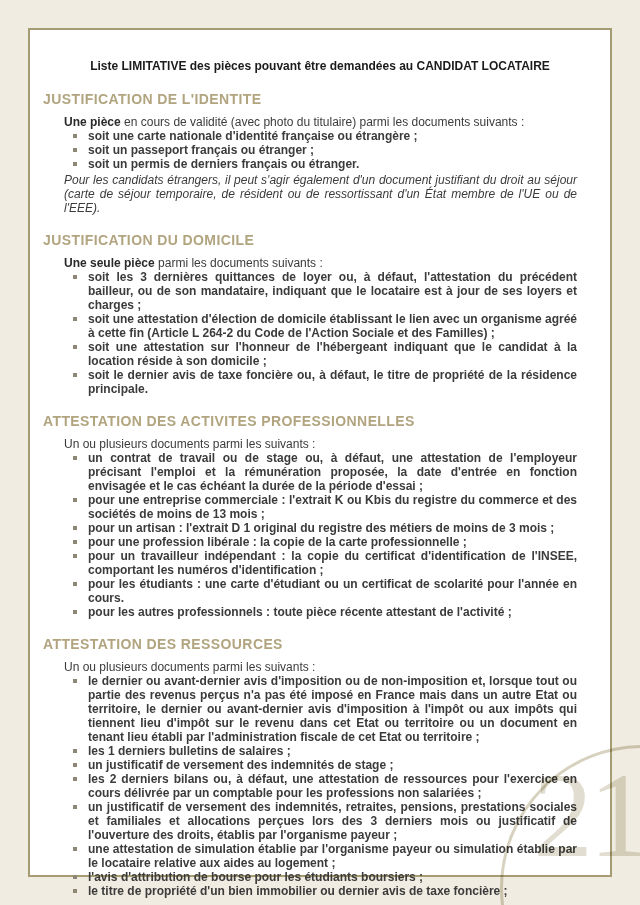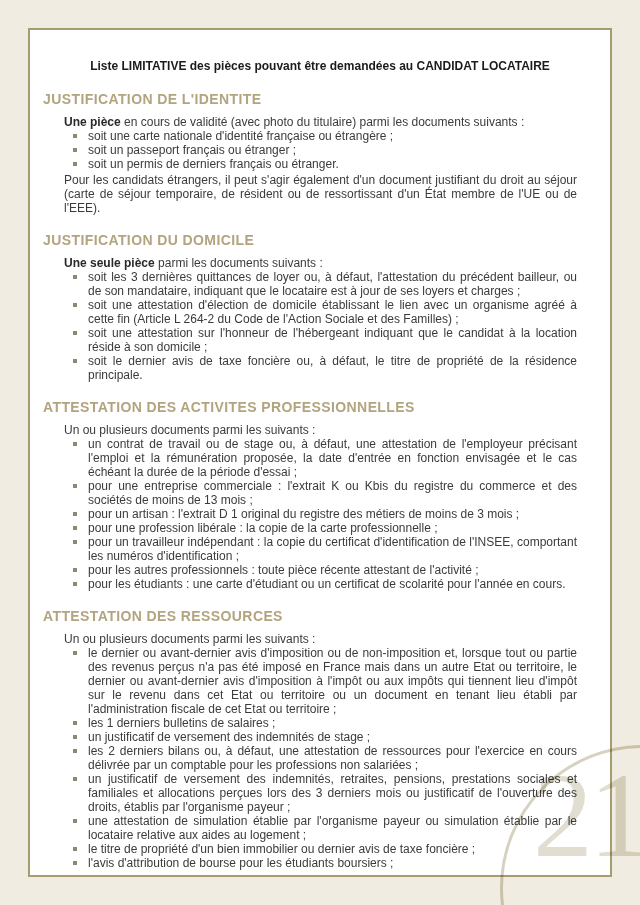--- a/index.html
+++ b/index.html
@@ -40,22 +40,22 @@
     line-height: 18px;
   }
   .section-body { margin-left: 21px; }
   .intro, .note, .item-text, li {
     font-size: 12px;
     line-height: 14px;
     color: #3b3b3b;
   }
   .intro { margin: 0; text-align: justify; }
   .intro b { color: #2a2a2a; }
-  .note { margin: 2px 0 0 0; text-align: justify; }
-  ul.doc-list { list-style: none; margin: 0; padding: 0; }
+  .note { margin: 2px 0 0 0; text-align: justify; font-style: italic; }
+  ul.doc-list { list-style: none; margin: 0; padding: 0; font-weight: bold; }
   ul.doc-list li {
     position: relative;
     padding-left: 24px;
     text-align: justify;
   }
   .bullet {
     position: absolute;
     left: 9px; top: 5px;
     width: 4px; height: 4px;
     background: #8d8775;
@@ -117,38 +117,38 @@
           <div class="section">
             <h2>ATTESTATION DES ACTIVITES PROFESSIONNELLES</h2>
             <div class="section-body">
               <p class="intro"><span>Un ou plusieurs documents parmi les suivants :</span></p>
               <ul class="doc-list">
                 <li><span class="bullet"></span><span class="item-text">un contrat de travail ou de stage ou, à défaut, une attestation de l'employeur précisant l'emploi et la rémunération proposée, la date d'entrée en fonction envisagée et le cas échéant la durée de la période d'essai ;</span></li>
                 <li><span class="bullet"></span><span class="item-text">pour une entreprise commerciale : l'extrait K ou Kbis du registre du commerce et des sociétés de moins de 13 mois ;</span></li>
                 <li><span class="bullet"></span><span class="item-text">pour un artisan : l'extrait D 1 original du registre des métiers de moins de 3 mois ;</span></li>
                 <li><span class="bullet"></span><span class="item-text">pour une profession libérale : la copie de la carte professionnelle ;</span></li>
                 <li><span class="bullet"></span><span class="item-text">pour un travailleur indépendant : la copie du certificat d'identification de l'INSEE, comportant les numéros d'identification ;</span></li>
+                <li><span class="bullet"></span><span class="item-text">pour les étudiants : une carte d'étudiant ou un certificat de scolarité pour l'année en cours.</span></li>
                 <li><span class="bullet"></span><span class="item-text">pour les autres professionnels : toute pièce récente attestant de l'activité ;</span></li>
-                <li><span class="bullet"></span><span class="item-text">pour les étudiants : une carte d'étudiant ou un certificat de scolarité pour l'année en cours.</span></li>
               </ul>
             </div>
           </div>
           <div class="section">
             <h2>ATTESTATION DES RESSOURCES</h2>
             <div class="section-body">
               <p class="intro"><span>Un ou plusieurs documents parmi les suivants :</span></p>
               <ul class="doc-list">
                 <li><span class="bullet"></span><span class="item-text">le dernier ou avant-dernier avis d'imposition ou de non-imposition et, lorsque tout ou partie des revenus perçus n'a pas été imposé en France mais dans un autre Etat ou territoire, le dernier ou avant-dernier avis d'imposition à l'impôt ou aux impôts qui tiennent lieu d'impôt sur le revenu dans cet Etat ou territoire ou un document en tenant lieu établi par l'administration fiscale de cet Etat ou territoire ;</span></li>
                 <li><span class="bullet"></span><span class="item-text">les 1 derniers bulletins de salaires ;</span></li>
                 <li><span class="bullet"></span><span class="item-text">un justificatif de versement des indemnités de stage ;</span></li>
                 <li><span class="bullet"></span><span class="item-text">les 2 derniers bilans ou, à défaut, une attestation de ressources pour l'exercice en cours délivrée par un comptable pour les professions non salariées ;</span></li>
                 <li><span class="bullet"></span><span class="item-text">un justificatif de versement des indemnités, retraites, pensions, prestations sociales et familiales et allocations perçues lors des 3 derniers mois ou justificatif de l'ouverture des droits, établis par l'organisme payeur ;</span></li>
                 <li><span class="bullet"></span><span class="item-text">une attestation de simulation établie par l'organisme payeur ou simulation établie par le locataire relative aux aides au logement ;</span></li>
+                <li><span class="bullet"></span><span class="item-text">l'avis d'attribution de bourse pour les étudiants boursiers ;</span></li>
                 <li><span class="bullet"></span><span class="item-text">le titre de propriété d'un bien immobilier ou dernier avis de taxe foncière ;</span></li>
-                <li><span class="bullet"></span><span class="item-text">l'avis d'attribution de bourse pour les étudiants boursiers ;</span></li>
               </ul>
             </div>
           </div>
         </div>
     </div>
   </div>
   <div class="wm-circle"></div>
   <div class="wm-text">21</div>
 </div>
 

